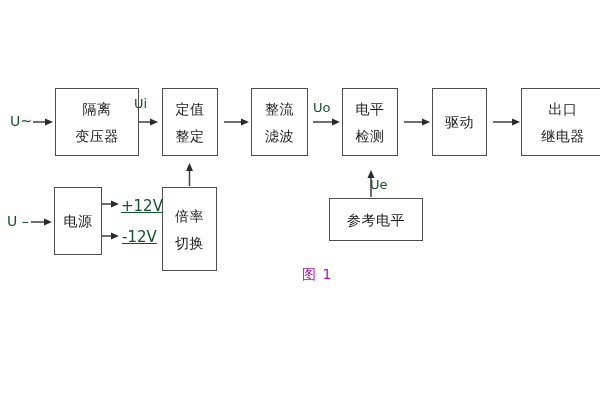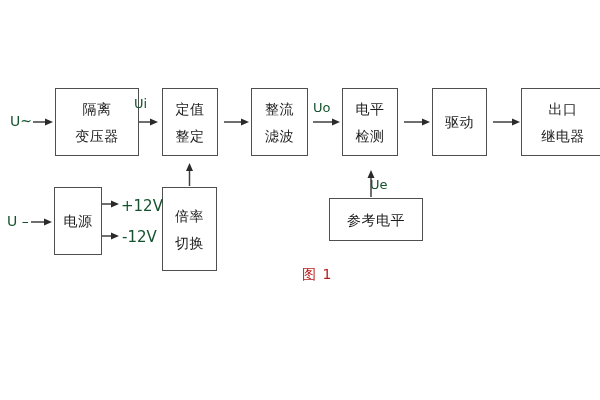--- a/index.html
+++ b/index.html
@@ -24,23 +24,23 @@
     box-sizing:border-box;
     letter-spacing:0.5px;
     white-space:nowrap;
   }
   .lbl{
     position:absolute;
     font-size:13px;line-height:1;
     color:#14532d;
     white-space:nowrap;
   }
-  .lbl-volt{font-size:15px;}
+  .lbl-volt{font-size:15px;text-decoration:underline;}
   .lbl-input{font-size:14px;}
-  .caption{position:absolute;font-size:14px;color:#b91c1c;letter-spacing:1px;}
+  .caption{position:absolute;font-size:14px;color:#a21caf;letter-spacing:1px;}
   svg line{stroke:#3f3f3f;stroke-width:1.5;}
   svg polygon{fill:#2a2a2a;}
 </style>
 </head>
 <body>
 
 <div class="canvas">
 
   <svg class="connectors" viewBox="0 0 600 400">
     <g>

